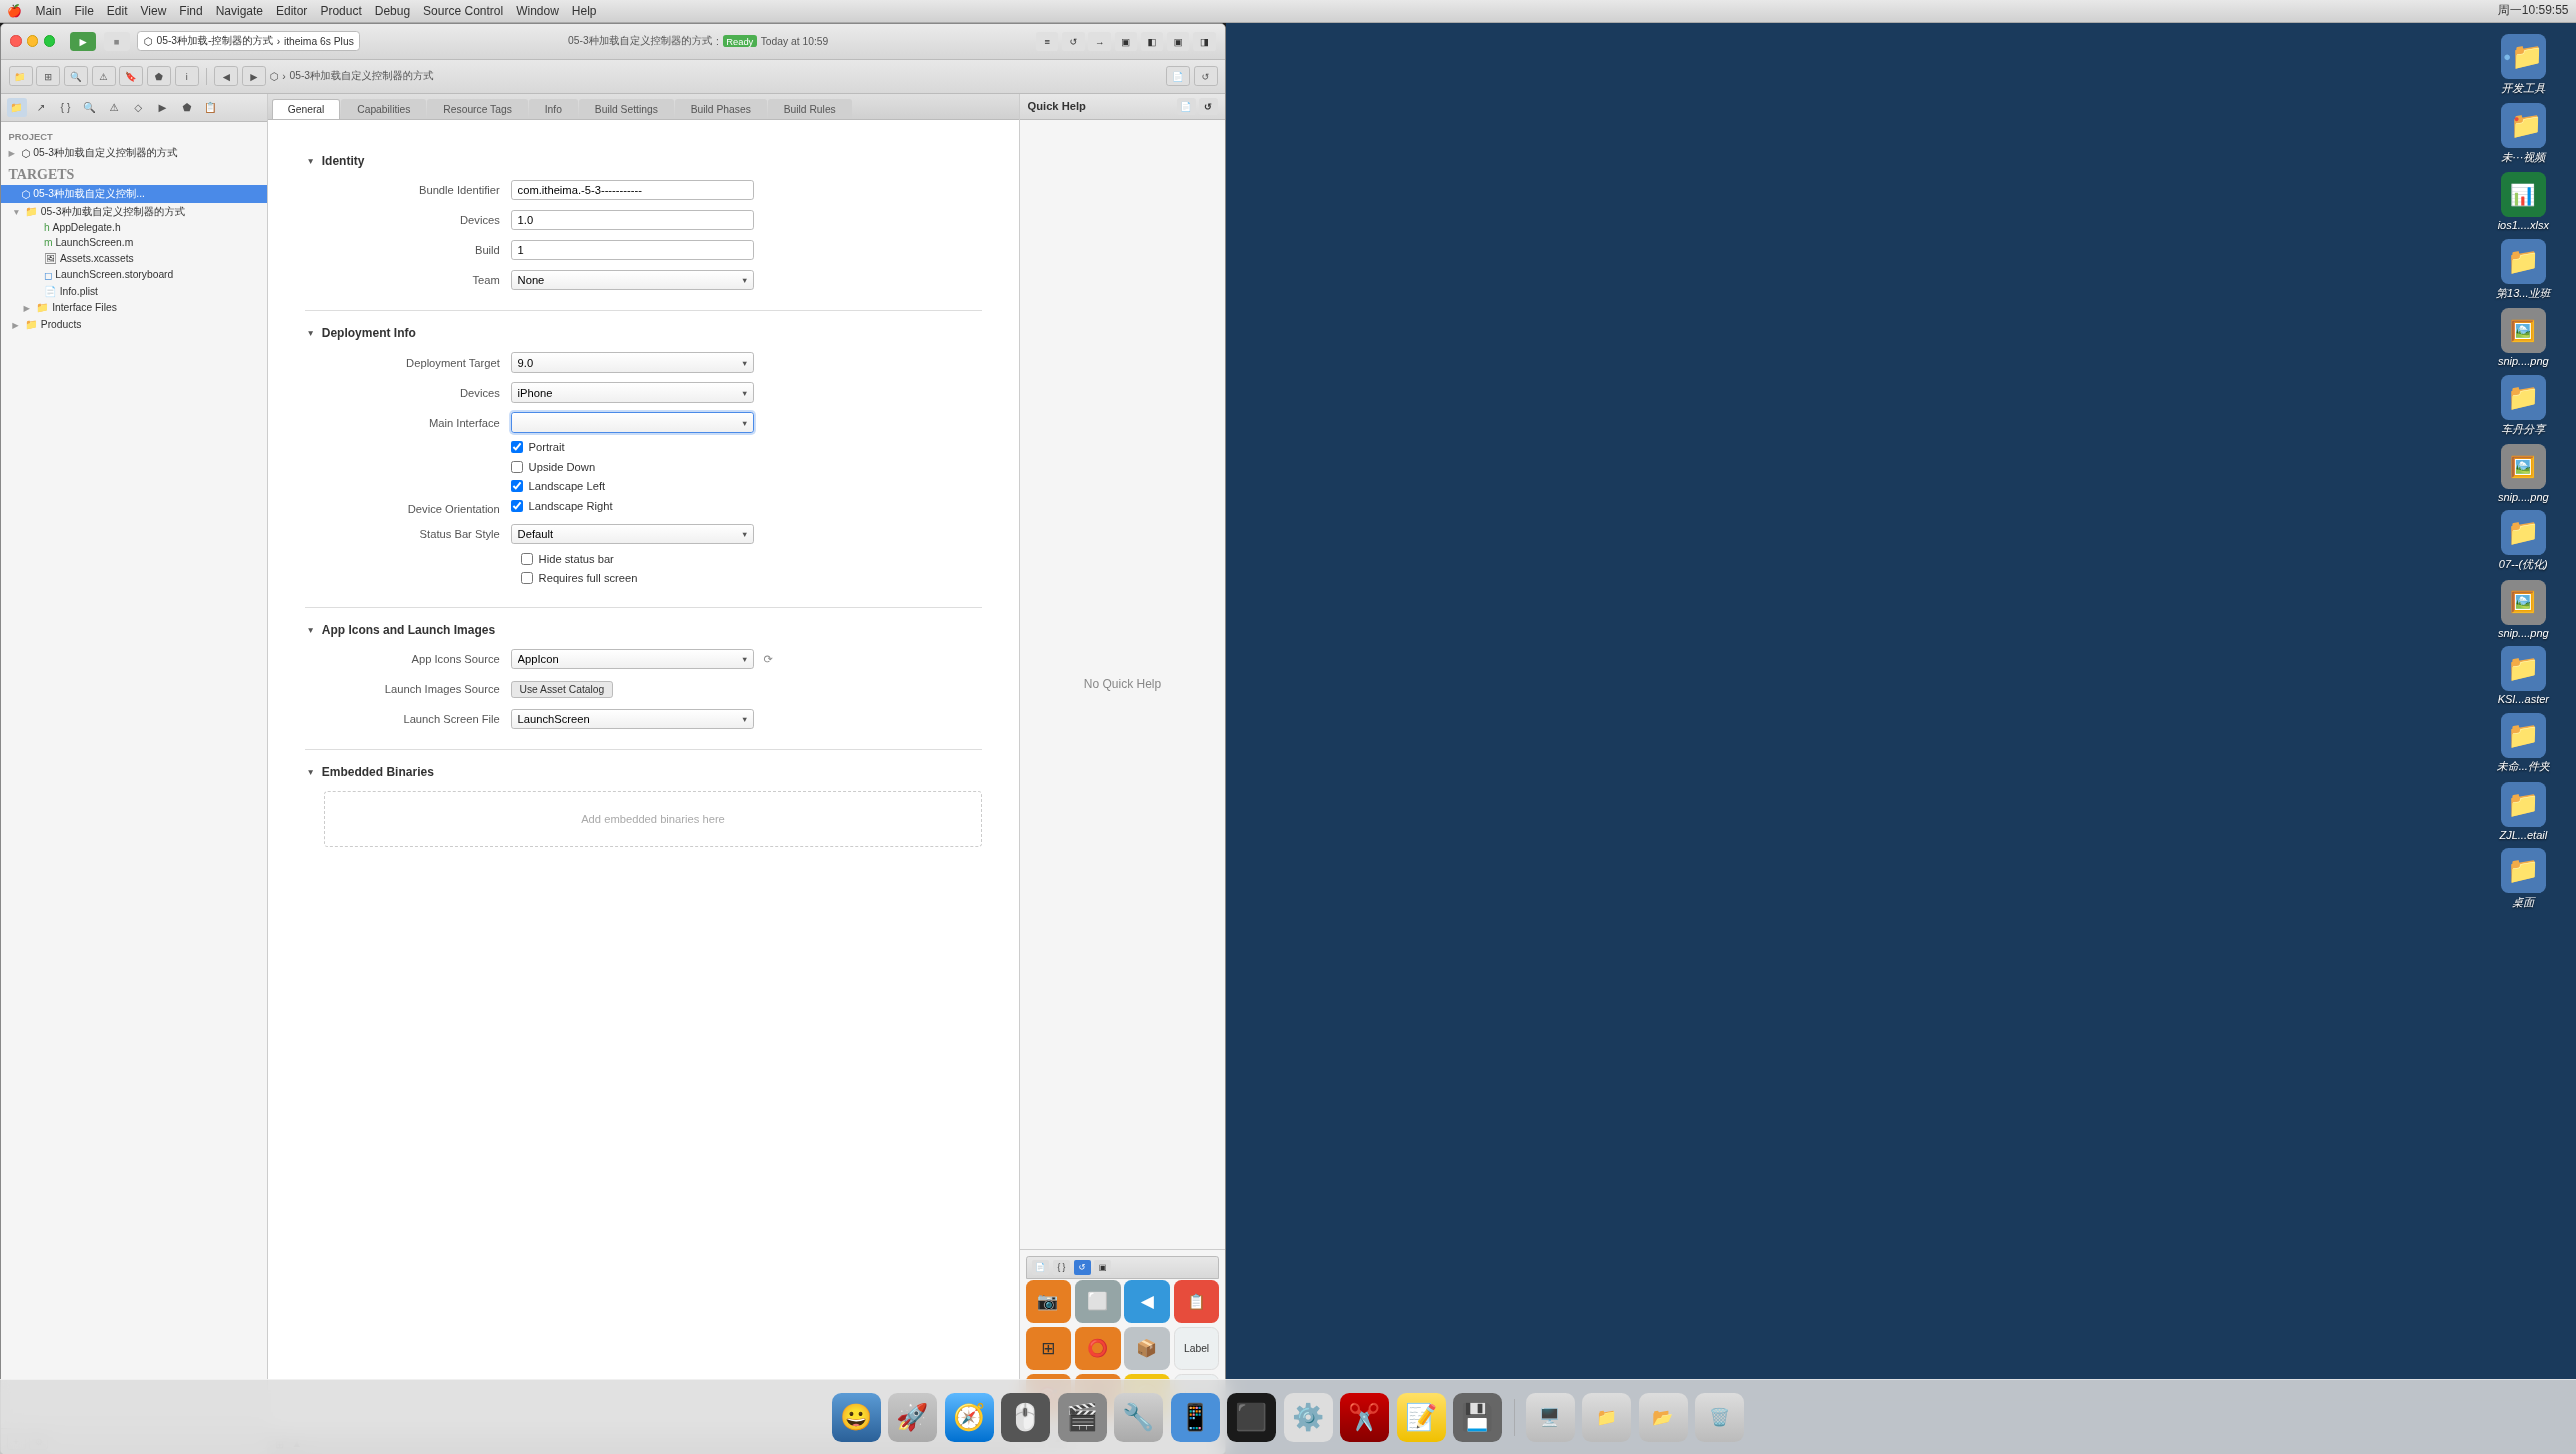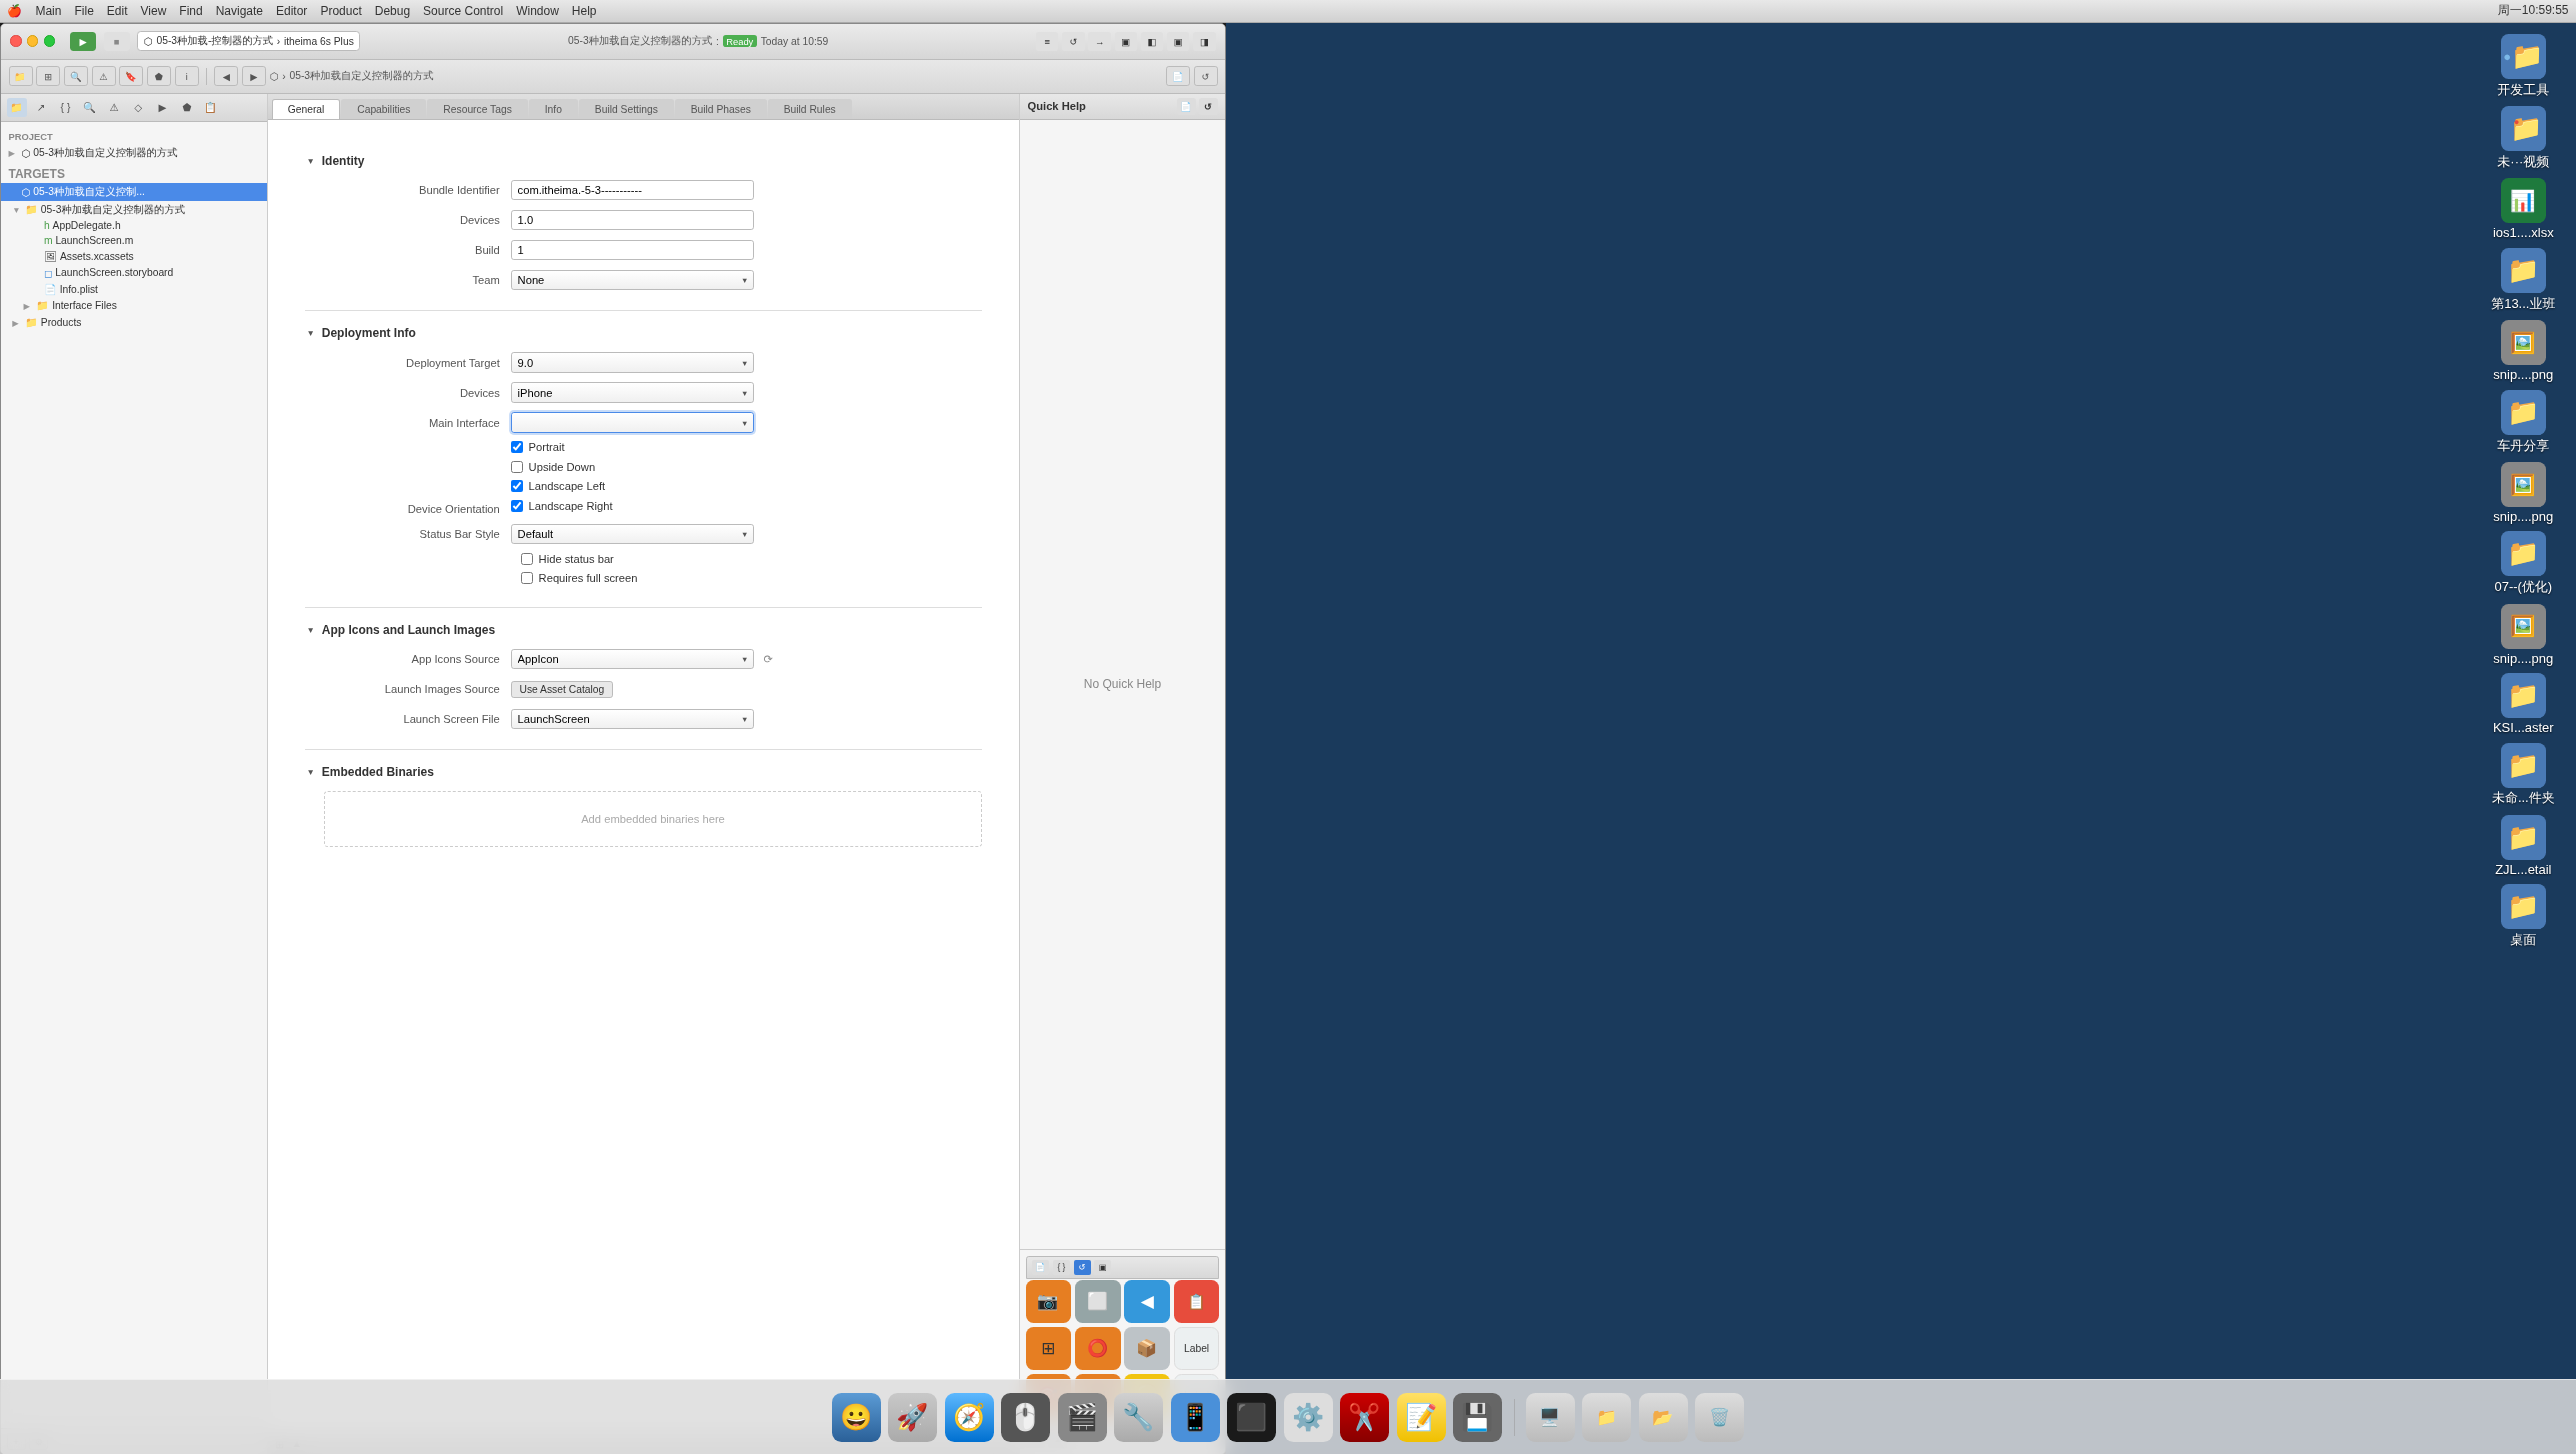--- a/index.html
+++ b/index.html
@@ -367,26 +367,27 @@
       cursor: pointer;
       gap: 1.9px;
     }
     .desktop-icon-img {
       width: 45px; height: 45px;
       border-radius: 7.5px;
       display: flex; align-items: center; justify-content: center;
       font-size: 20.6px;
     }
     .desktop-icon-label {
-      font-size: 13px;
+      font-size: 11px;
       color: #fff;
       text-align: center;
       text-shadow: 0 0.9px 1.9px rgba(0,0,0,0.8);
       max-width: 67px;
       word-break: break-all;
+      font-style: italic;
     }
 
     
     .dock {
       position: fixed;
       bottom: 0;
       left: 0;
       right: 0;
       height: 75px;
       background: rgba(220,220,220,0.85);
@@ -537,21 +538,21 @@
 
       <div class="project-tree">
 
         <div style="padding: 5.6px 7.5px 1.9px 7.5px; font-size: 9.4px; font-weight: 600; color: #888; text-transform: uppercase;">PROJECT</div>
         <div class="tree-item" style="padding-left: 7.5px;">
           <span class="arrow">▶</span>
           <span class="icon">⬡</span>
           <span class="label">05-3种加载自定义控制器的方式</span>
         </div>
 
-        <div style="padding: 5.6px 7.5px 1.9px 7.5px; font-size: 12px; font-weight: 600; color: #888; text-transform: uppercase;">TARGETS</div>
+        <div style="padding: 5.6px 7.5px 1.9px 7.5px; font-size: 14px; font-weight: 600; color: #888; text-transform: uppercase; font-family: Liberation Serif, serif;">TARGETS</div>
         <div class="tree-item highlighted" style="padding-left: 7.5px;">
           <span class="arrow"> </span>
           <span class="icon">⬡</span>
           <span class="label">05-3种加载自定义控制...</span>
         </div>
 
         <div class="tree-item" style="padding-left: 11.2px;">
           <span class="arrow">▼</span>
           <span class="icon">📁</span>
           <span class="label">05-3种加载自定义控制器的方式</span>

